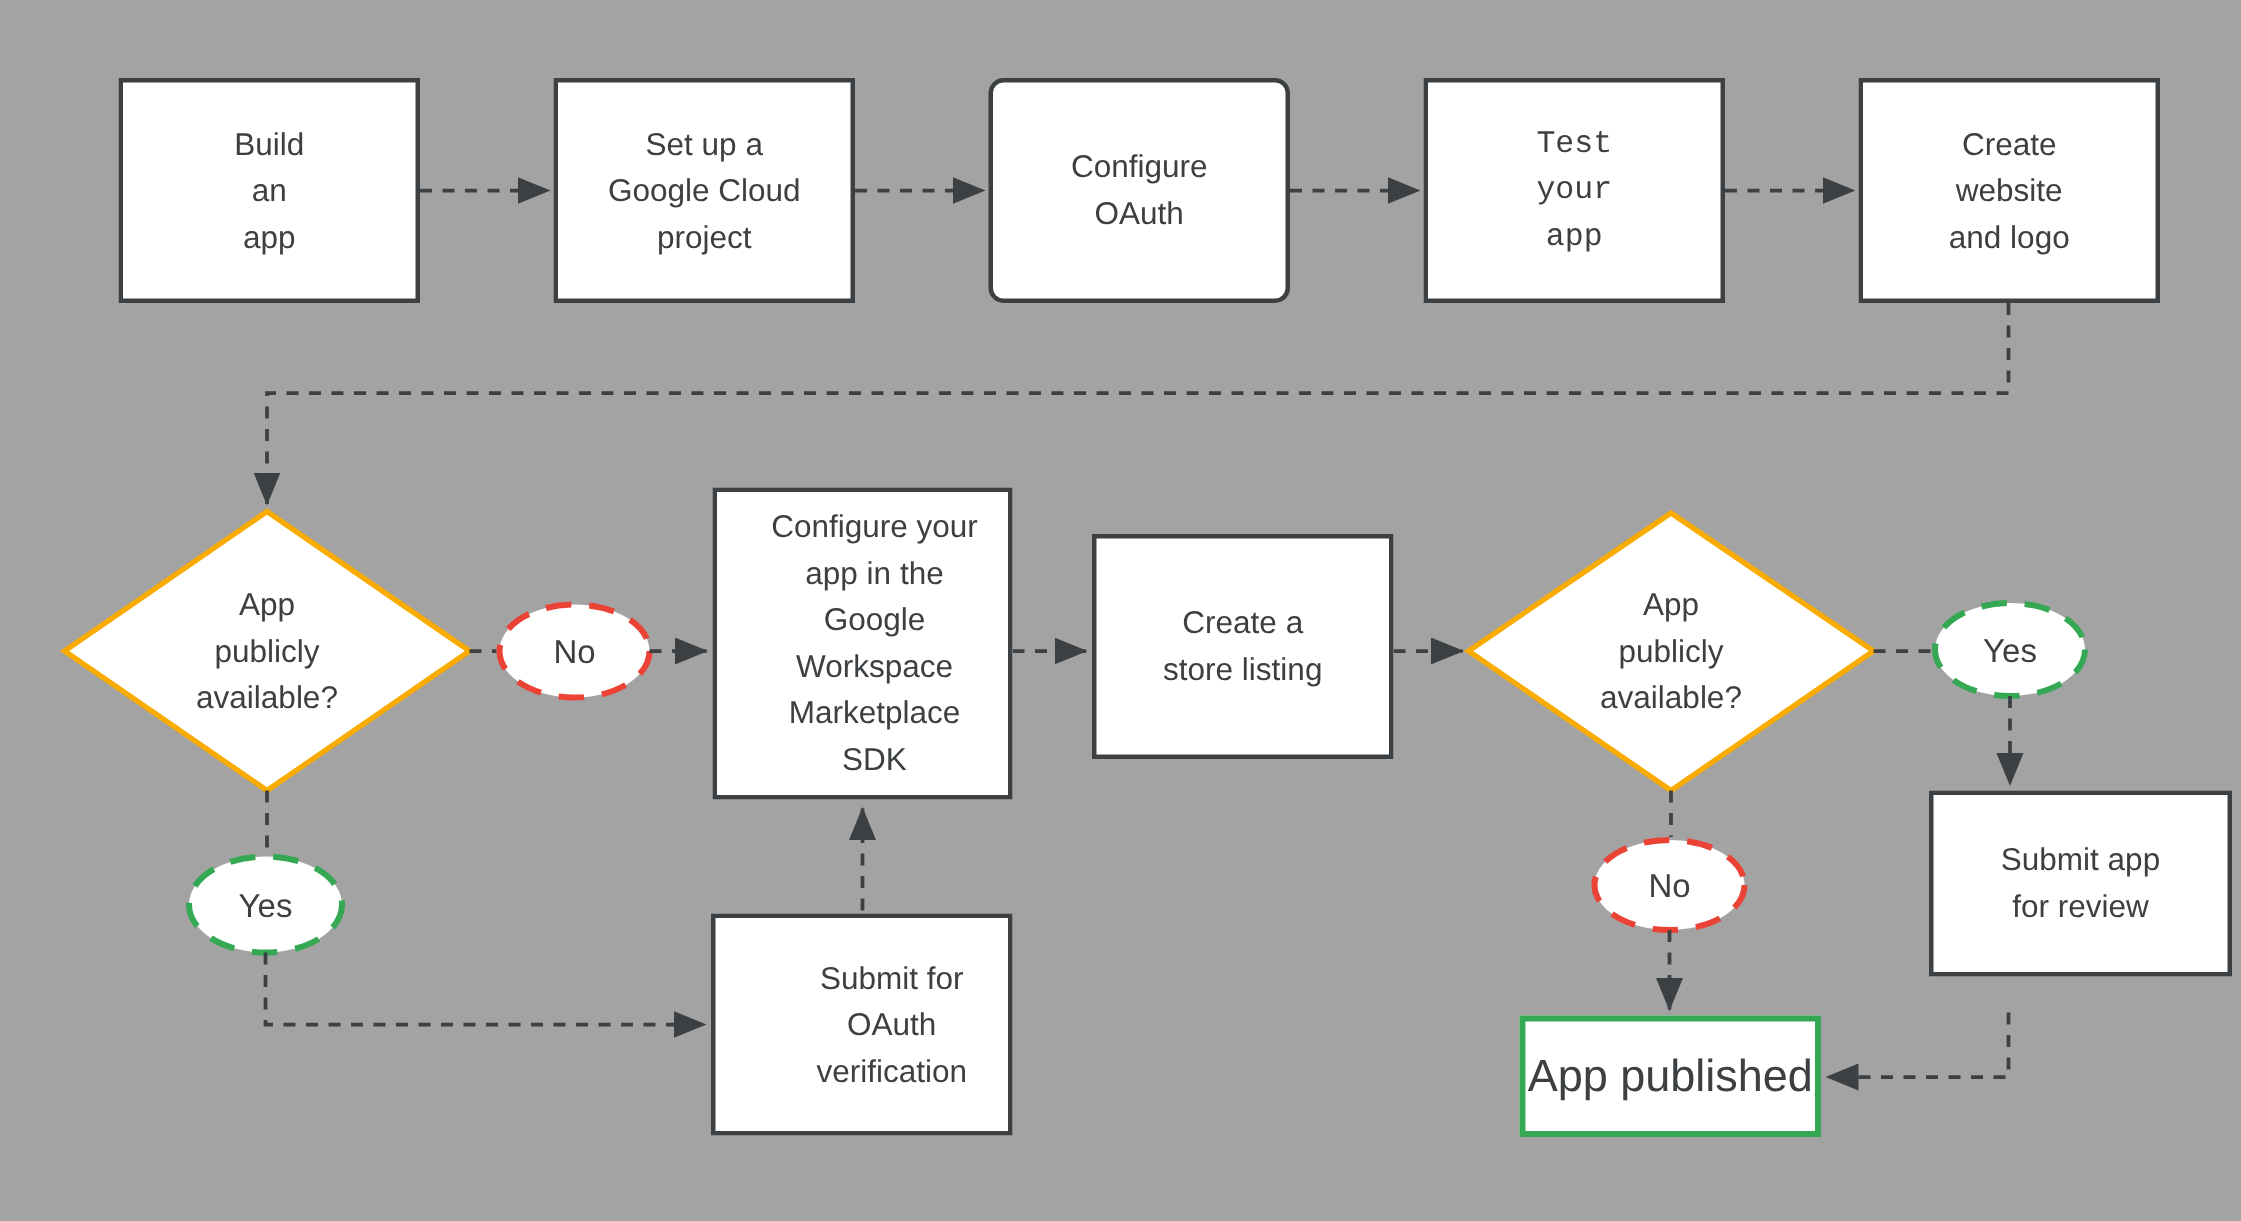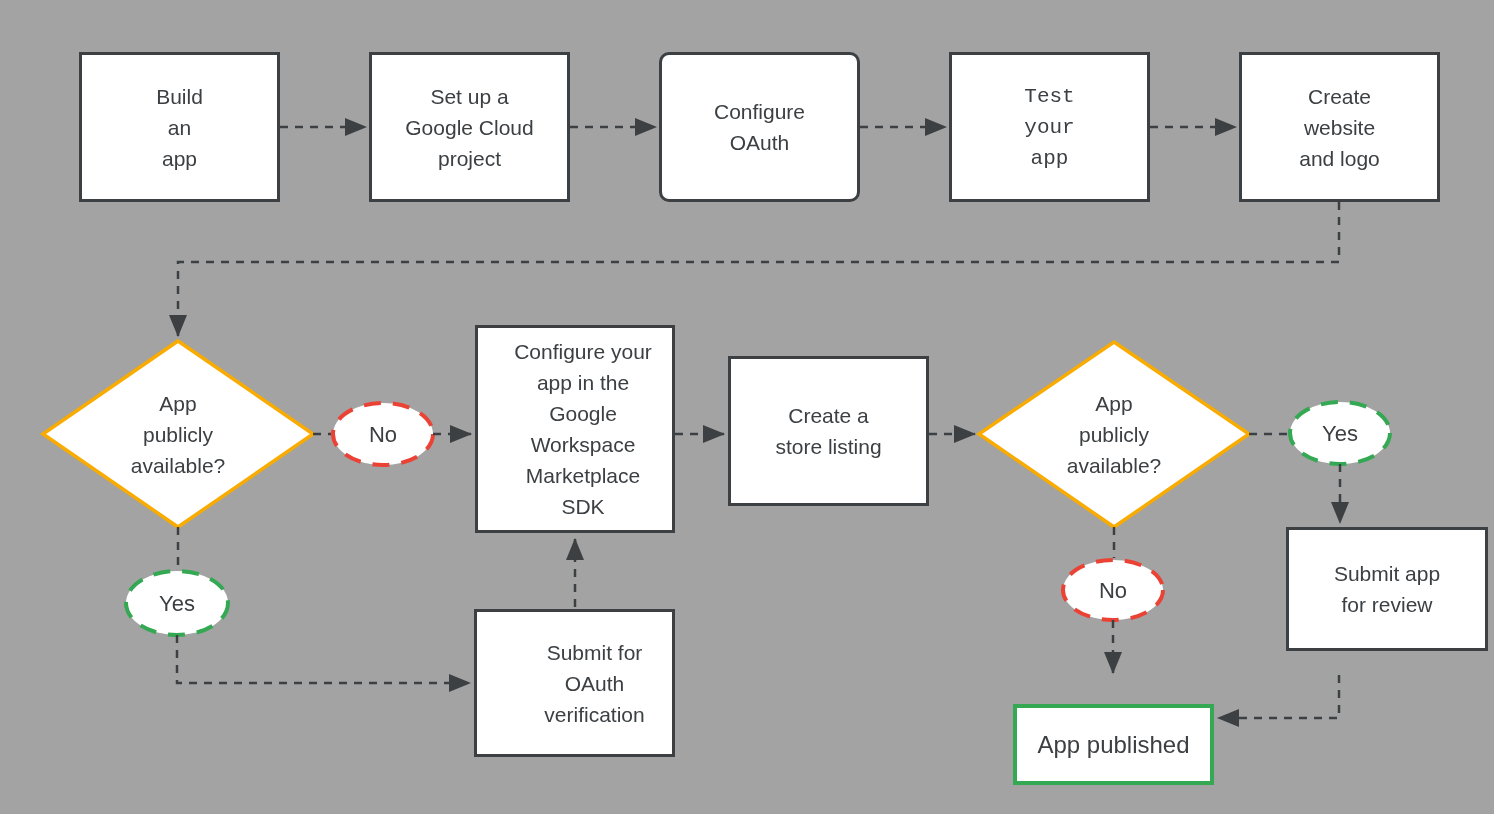--- a/index.html
+++ b/index.html
@@ -47,22 +47,21 @@
     background: transparent;
     border: none;
     font-size: 21px;
     line-height: 31px;
     color: #3C4043;
     z-index: 3;
     pointer-events: none;
   }
   .published {
     border: 4px solid #34A853;
-    font-size: 24px;
-    margin-top: 27px;
+    font-size: 30px;
   }
   .branch-label {
     font-size: 22px;
   }
   
   #n-build      { left:   79px; top:  52px; width: 201px; height: 150px; }
   #n-cloud      { left:  369px; top:  52px; width: 201px; height: 150px; }
   #n-oauth      { left:  659px; top:  52px; width: 201px; height: 150px; border-radius: 10px; }
   #n-test       { left:  949px; top:  52px; width: 201px; height: 150px; font-family: Liberation Mono, monospace; }
   #n-website    { left: 1239px; top:  52px; width: 201px; height: 150px; }

